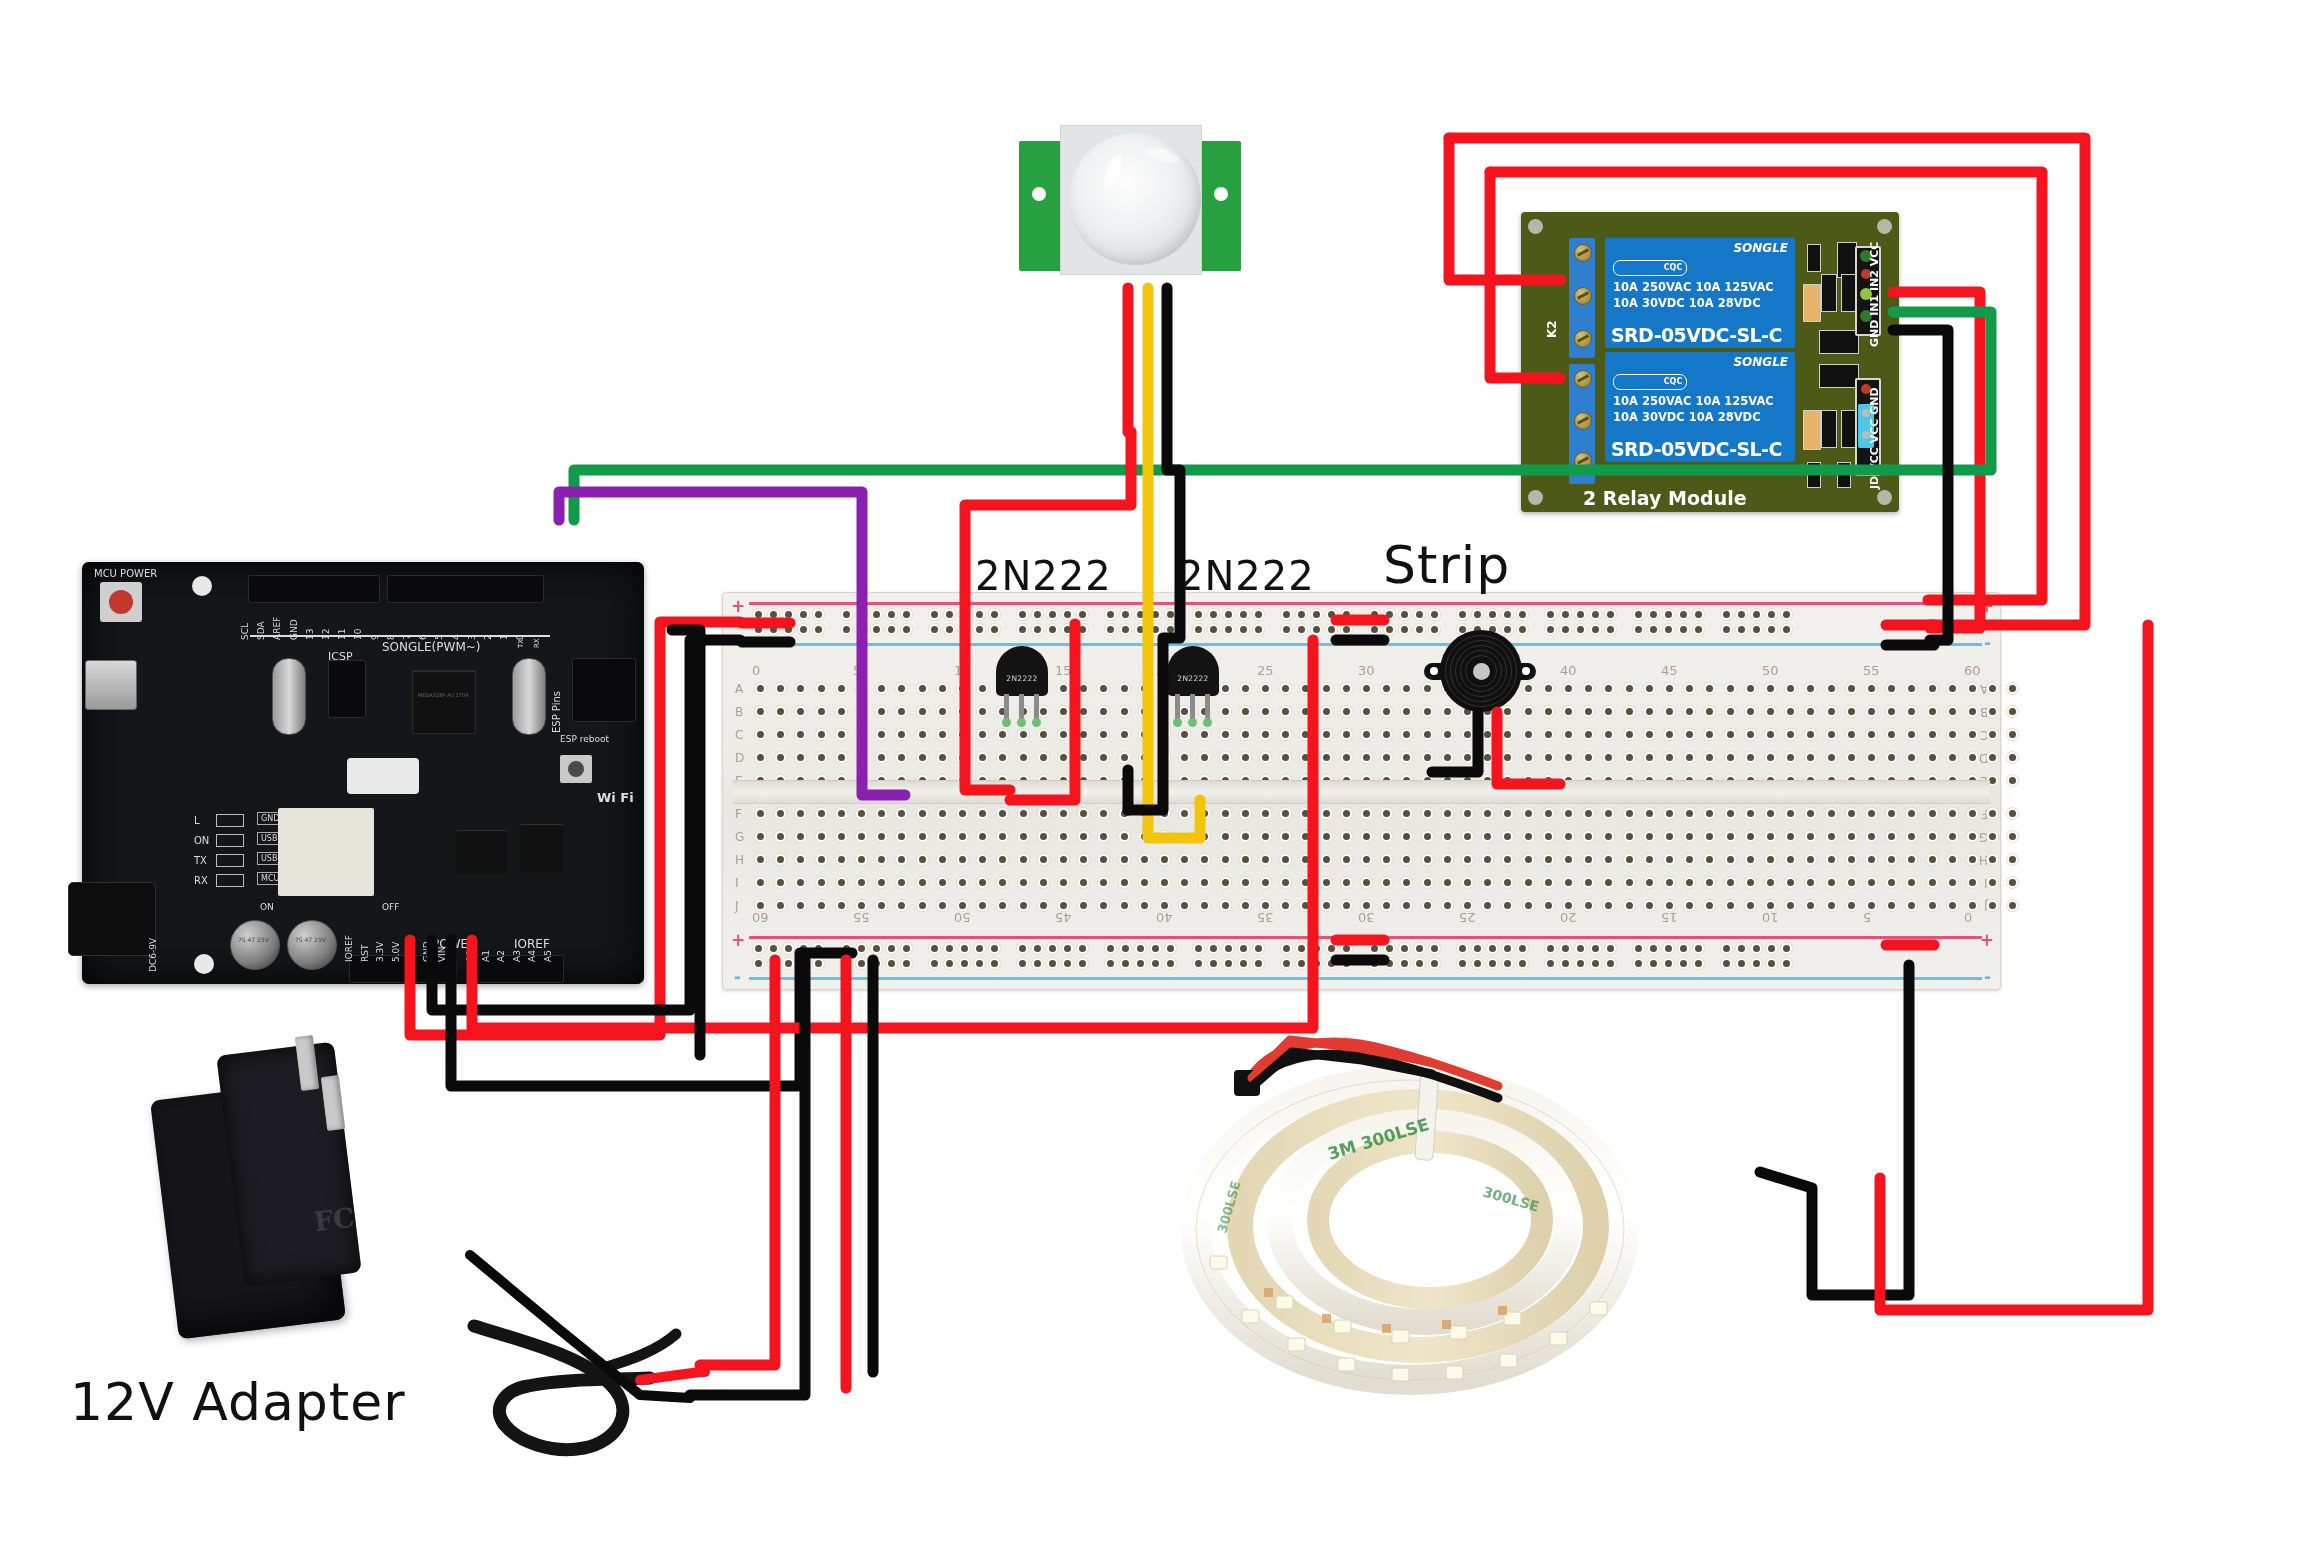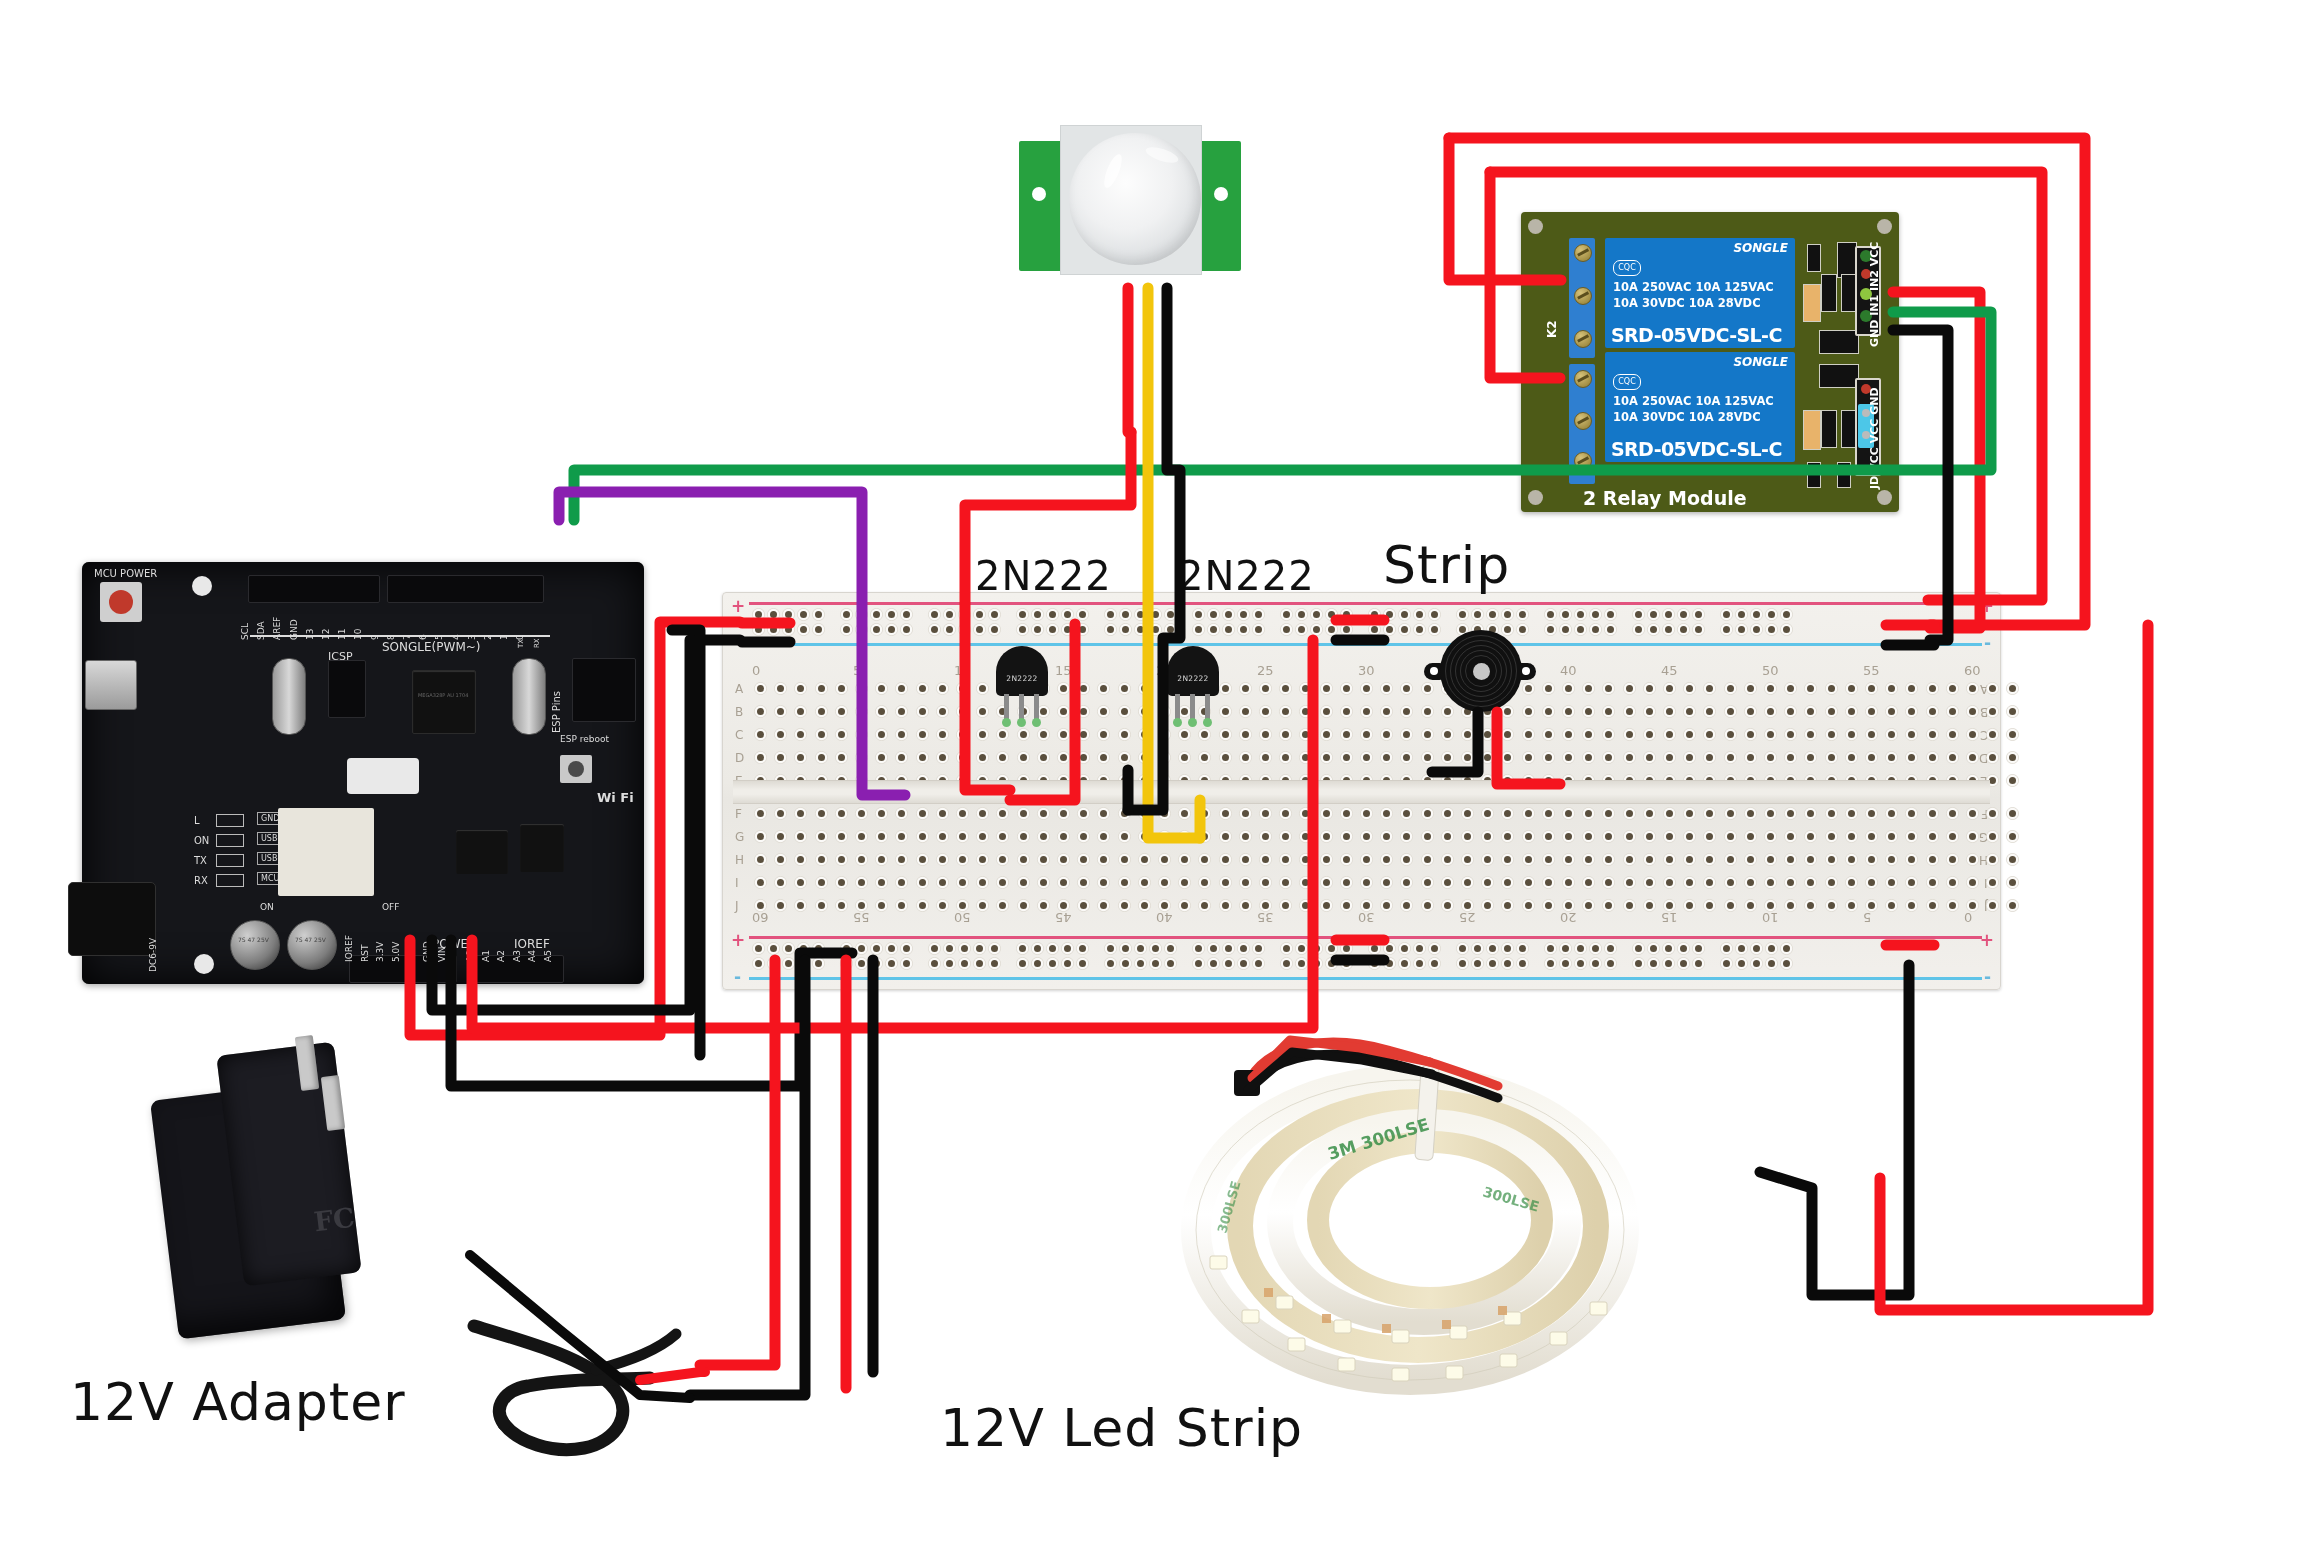--- a/index.html
+++ b/index.html
@@ -69,21 +69,21 @@
     box-shadow:0 2px 5px rgba(0,0,0,.3);
   }
   .relaybox{
     position:absolute;background:#1477c8;border-radius:2px;color:#fff;
     font-family:"DejaVu Sans",sans-serif;
   }
   .relaybox .brand{position:absolute;right:7px;top:3px;font-style:italic;font-weight:700;font-size:12px;}
   .relaybox .rat{position:absolute;left:8px;font-size:11.5px;font-weight:600;white-space:nowrap;}
   .relaybox .part{position:absolute;left:6px;bottom:2px;font-size:19px;font-weight:700;letter-spacing:-.6px;}
   .cqc{position:absolute;left:8px;top:22px;width:26px;height:14px;border:1.6px solid #fff;border-radius:7px;
-       font-size:8px;text-align:center;line-height:14px;font-weight:400;}
+       font-size:8px;text-align:center;line-height:14px;font-weight:700;padding-left:46px;}
   .term{position:absolute;background:#2f7fd0;border-radius:2px;}
   .screw{position:absolute;width:16px;height:16px;border-radius:50%;
          background:radial-gradient(circle at 35% 30%,#d6c27a,#8e7a2f);border:1px solid #6b5c22;}
   .screw:after{content:"";position:absolute;left:2px;top:6px;width:12px;height:2.5px;background:#5b4e1d;transform:rotate(-28deg);}
   .relaytxt{position:absolute;color:#fff;font-size:10px;font-family:"DejaVu Sans",sans-serif;}
   .relaytxt.v{transform:rotate(-90deg);transform-origin:left bottom;white-space:nowrap;}
   .blkcomp{position:absolute;background:#111;border:1.5px solid #cfcfc4;}
   .orcomp{position:absolute;background:#e8b36a;border:1.5px solid #cfcfc4;}
   .mount{position:absolute;width:15px;height:15px;border-radius:50%;background:#b9b5a8;}
   .pinhdr{position:absolute;background:#141414;border:2px solid #d9d6cc;border-radius:2px;}
@@ -1513,15 +1513,14 @@
       <path d="M70,58 C92,22 150,14 208,30 C262,44 296,58 318,66" stroke="#e23b32" stroke-width="9" fill="none" stroke-linecap="round"></path>
       <path d="M70,70 C92,34 150,26 208,42 C262,56 296,70 318,78" stroke="#101010" stroke-width="9" fill="none" stroke-linecap="round"></path>
       <rect x="54" y="50" width="26" height="26" rx="4" fill="#101010"></rect>
     </svg>
   </div>
 
   <div class="lbl" style="left:975px;top:553px;font-size:40px;">2N222</div>
   <div class="lbl" style="left:1178px;top:553px;font-size:40px;">2N222</div>
   <div class="lbl" style="left:1383px;top:535px;font-size:52px;">Strip</div>
   <div class="lbl" style="left:70px;top:1372px;font-size:52px;">12V Adapter</div>
-  <div class="lbl" style="left:940px;top:1398px;font-size:52px;">12V Led Strip</div>
 
 </div>
 
 </body></html>

